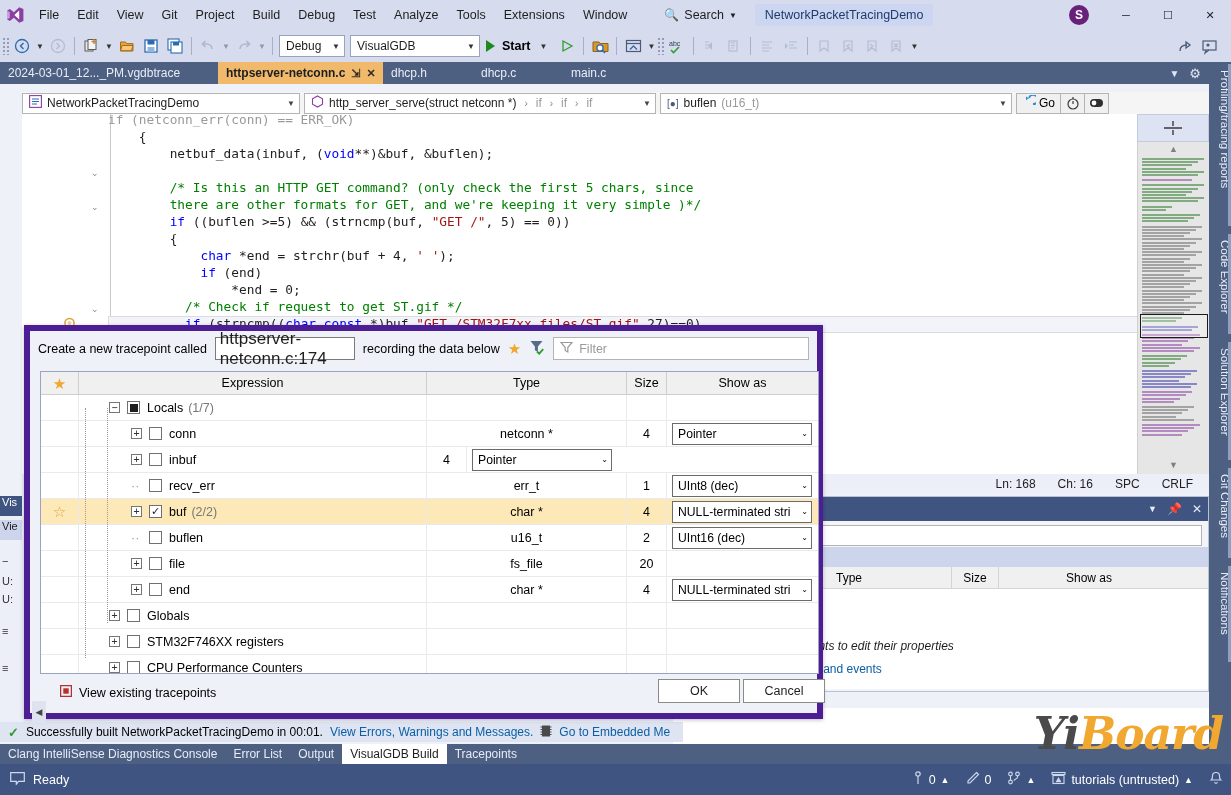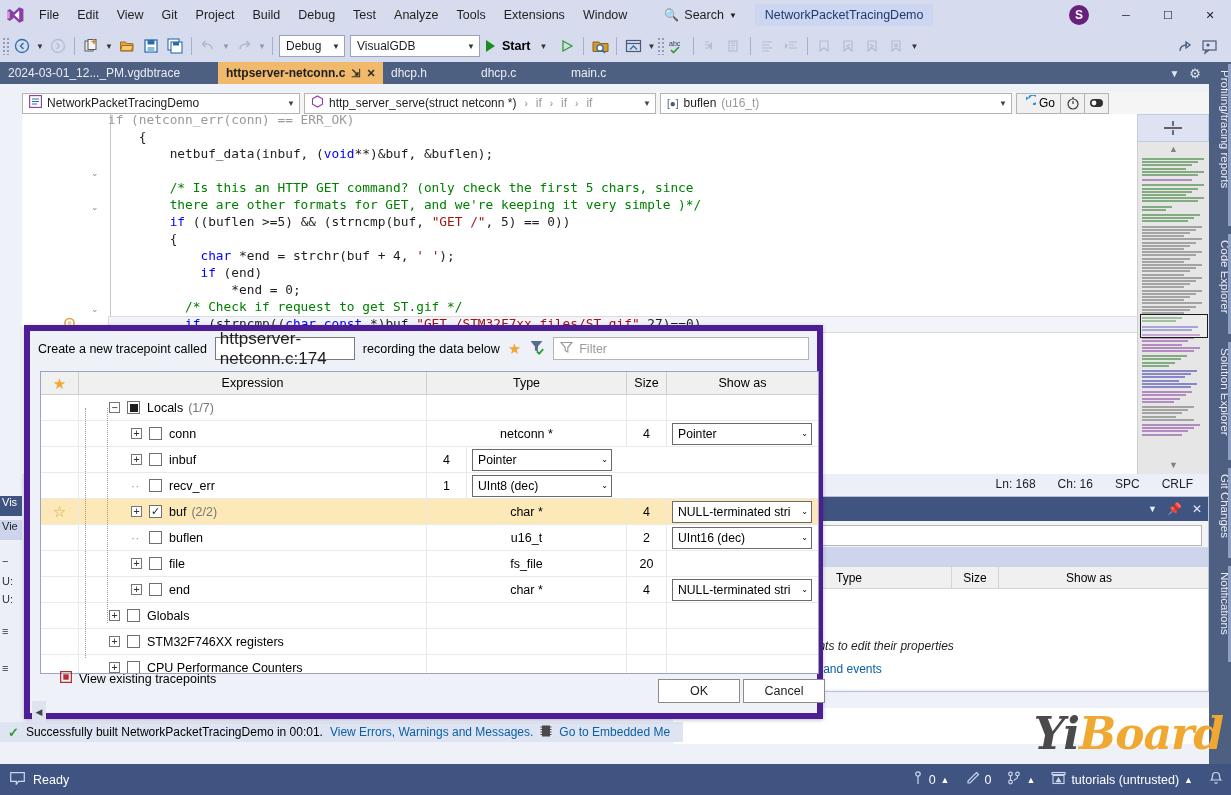--- a/index.html
+++ b/index.html
@@ -248,21 +248,21 @@
   }
   .showsel .carr { font-size: 8px; }
   .expander { width: 11px; height: 11px; border: 1px solid #767676; background: #fff;
               display:flex; align-items:center; justify-content:center; font-size:10px;
               line-height: 9px; color: #333; font-family: "DejaVu Sans Mono", monospace; }
   .tcheck { width: 13px; height: 13px; border: 1px solid #707070; background: #fff;
             display:flex; align-items:center; justify-content:center; font-size: 11px; color:#1e1e1e; }
   .tcheck.mixed::after { content:''; width:8px; height:8px; background:#1e1e1e; display:block; }
   .dotted-v { position: absolute; width: 1px; border-left: 1px dotted #9a9a9a; }
   .dlg-bottom { position: absolute; left: 0; bottom: 0; width: 100%; height: 45px; }
-  .vet-chk { position: absolute; left: 30px; top: 3px; display: flex; align-items: center; gap: 7px; font-size: 12.5px; }
+  .vet-chk { position: absolute; left: 30px; top: 17px; display: flex; align-items: center; gap: 7px; font-size: 12.5px; }
   .dlg-btn {
     position: absolute; top: 11px; width: 82px; height: 24px; background: #fff; border: 1px solid #8a8a8a;
     display: flex; align-items: center; justify-content: center; font-size: 12.5px; color: #1e1e1e;
   }
   .dlg-collapse { position: absolute; left: 2px; top: 370px; width: 14px; height: 22px;
                   background: #dfe3ef; display:flex; align-items:center; justify-content:center; font-size:9px; color:#444; }
 
   .star { color: #f0a830; font-size: 15px; line-height: 1; }
   .star-o { color: #dba84f; font-size: 15px; line-height: 1; }
   .dimtext { color: #777; }
@@ -747,20 +747,27 @@
     <a href="#">View Errors, Warnings and Messages.</a>
     <span>
       <svg width="12" height="14" viewBox="0 0 12 14">
           <rect x="2" y="1.5" width="8" height="11" fill="#4a4a4a"></rect>
           <path d="M0.5 3h1.5M0.5 5.5h1.5M0.5 8h1.5M0.5 10.5h1.5M10 3h1.5M10 5.5h1.5M10 8h1.5M10 10.5h1.5" stroke="#4a4a4a" stroke-width="1"></path>
         </svg>
     </span>
     <a href="#">Go to Embedded Me</a>
   </div>
 
+  <div class="bottomtabs">
+    <div class="btab">Clang IntelliSense Diagnostics Console</div>
+    <div class="btab">Error List</div>
+    <div class="btab">Output</div>
+    <div class="btab active">VisualGDB Build</div>
+    <div class="btab">Tracepoints</div>
+  </div>
 
   <div class="statusbar">
     <div class="sb-left">
       <span>
         <svg width="15" height="13" viewBox="0 0 15 13">
             <path d="M0.7 0.7h13.6v8.6H8.5l-2.2 2.9V9.3H0.7z" fill="none" stroke="#cdd7ee" stroke-width="1.2"></path>
           </svg>
       </span>
       <span>Ready</span>
     </div>
@@ -915,20 +922,21 @@
             </div>
           </div>
           <div class="grow">
             <div class="gc-star"></div>
             <div class="gc-expr">
               <span style="display: inline-block; width: 52px;"></span>
               <span style="display: inline-flex; width: 18px; align-items: center; justify-content: flex-start; color: rgb(154, 154, 154);">··</span>
               <span class="tcheck" style="margin-right: 7px;"></span>
               <span>recv_err</span>
             </div>
+            <div class="gc-type">err_t</div>
             <div class="gc-size">1</div>
             <div class="gc-show">
               <div class="showsel">
                 <span>UInt8 (dec)</span>
                 <span class="carr">⌄</span>
               </div>
             </div>
           </div>
           <div class="grow sel">
             <div class="gc-star">

